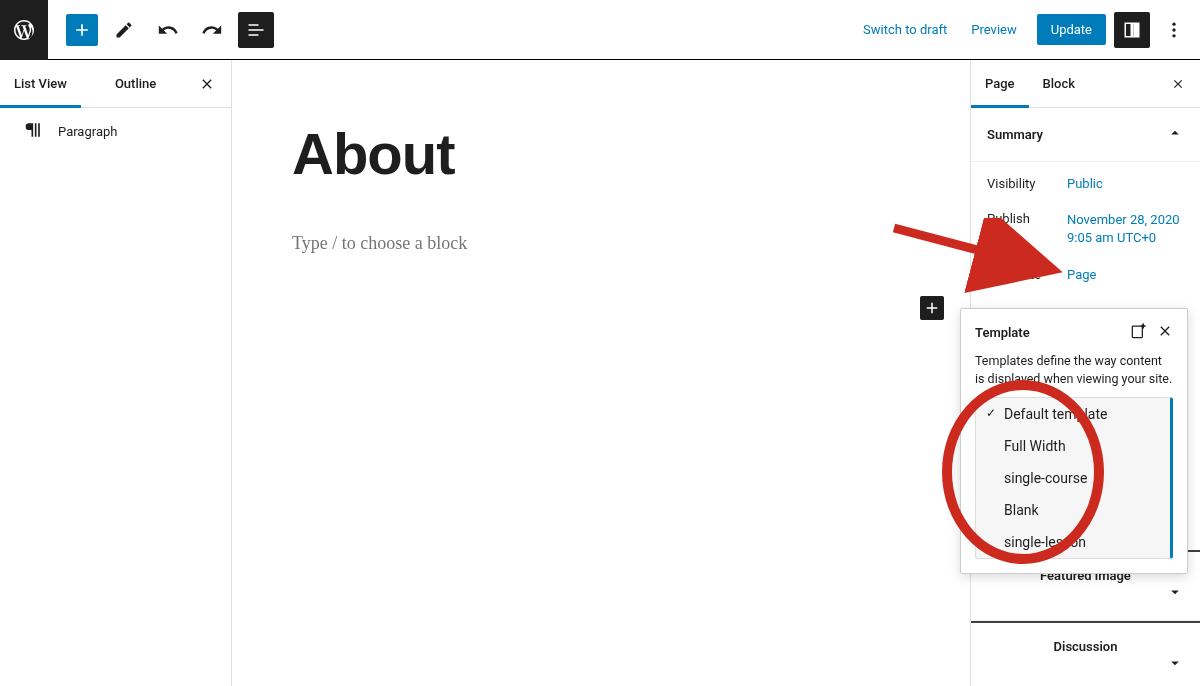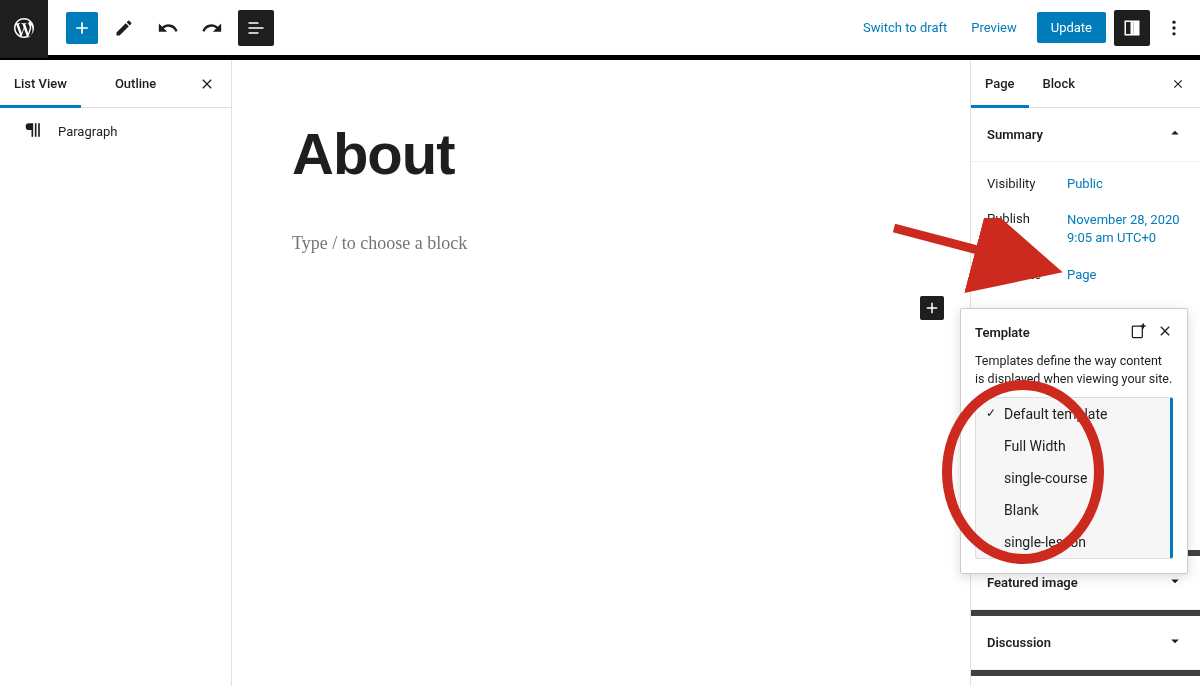--- a/index.html
+++ b/index.html
@@ -1,18 +1,18 @@
 <!DOCTYPE html>
 <html><head>
 <meta charset="utf-8">
 <style>
 * { box-sizing: border-box; margin: 0; padding: 0; }
 body { font-family: -apple-system, BlinkMacSystemFont, "Segoe UI", Roboto, sans-serif; font-size: 13px; color: #1e1e1e; background: #fff; width: 1200px; height: 686px; overflow: hidden; position: relative; }
 
-.topbar { height: 60px; display: flex; align-items: center; border-bottom: 5px solid #000000; }
+.topbar { height: 60px; display: flex; align-items: center; border-bottom: 1px solid #000000; }
 .wp-logo { width: 48px; height: 60px; background: #1e1e1e; display: flex; align-items: center; justify-content: center; }
 .wp-logo svg { fill: #fff; }
 .toolbar-left { display: flex; align-items: center; gap: 8px; padding-left: 18px; }
 .add-btn { width: 32px; height: 32px; background: #007cba; display: flex; align-items: center; justify-content: center; border-radius: 2px; cursor: pointer; }
 .icon-btn { width: 36px; height: 36px; display: flex; align-items: center; justify-content: center; cursor: pointer; border-radius: 2px; }
 .icon-btn.dark { background: #1e1e1e; }
 .icon-btn.dark svg { fill: #fff; }
 .toolbar-right { margin-left: auto; display: flex; align-items: center; gap: 0; padding-right: 8px; }
 .link-action { color: #007cba; padding: 8px 12px; cursor: pointer; font-size: 13px; }
 .primary-btn { background: #007cba; color: #fff; padding: 8px 14px; border-radius: 2px; cursor: pointer; font-size: 13px; margin: 0 8px; }
@@ -35,21 +35,21 @@
 .page-title { font-size: 58px; font-weight: 900; letter-spacing: -1px; font-family: Arial, sans-serif; }
 .placeholder-text { color: #757575; font-size: 18px; margin-top: 46px; font-family: Georgia, serif; }
 .inline-add { position: absolute; right: 26px; top: 236px; width: 24px; height: 24px; background: #1e1e1e; border-radius: 2px; display: flex; align-items: center; justify-content: center; cursor: pointer; }
 
 .right-panel { width: 230px; border-left: 1px solid #e0e0e0; position: relative; }
 .right-tabs { display: flex; align-items: center; height: 48px; border-bottom: 1px solid #e0e0e0; }
 .right-tab { padding: 0 14px; height: 48px; display: flex; align-items: center; cursor: pointer; font-size: 13px; font-weight: 500; }
 .right-tab.active { box-shadow: inset 0 -3px 0 #007cba; }
 .right-close { margin-left: auto; margin-right: 10px; width: 24px; height: 24px; display: flex; align-items: center; justify-content: center; cursor: pointer; }
 .section-header { display: flex; align-items: center; padding: 16px; font-weight: 600; font-size: 13px; border-bottom: 1px solid #f0f0f0; cursor: pointer; }
-.section-header.collapsed-sep { border-top: 6px solid #404040; }
+.section-header.collapsed-sep { border-top: 2px solid #404040; flex-direction: column; }
 .chev { margin-left: auto; }
 .summary-body { padding: 4px 16px 8px 16px; }
 .summary-row { display: flex; align-items: flex-start; padding: 10px 0; font-size: 13px; }
 .summary-label { width: 80px; color: #1e1e1e; }
 .summary-value { color: #007cba; cursor: pointer; flex: 1; }
 .summary-value.multiline { line-height: 1.4; }
 
 .template-popover { position: absolute; top: 308px; right: 12px; width: 228px; background: #fff; border: 1px solid #ccc; box-shadow: 0 3px 12px rgba(0,0,0,0.15); z-index: 10; border-radius: 2px; }
 .pop-header { display: flex; align-items: center; padding: 12px 14px 8px 14px; font-weight: 600; gap: 8px; }
 .pop-desc { padding: 0 14px 10px 14px; font-size: 12.5px; color: #1e1e1e; line-height: 1.4; }

